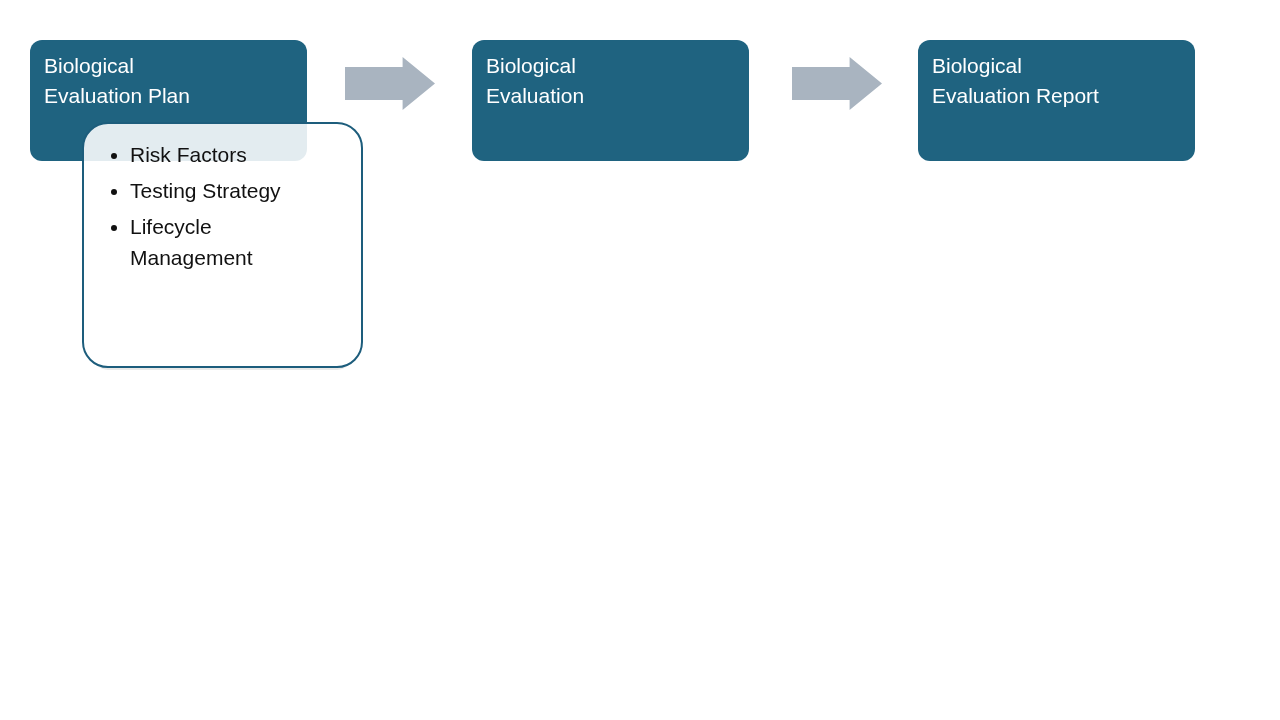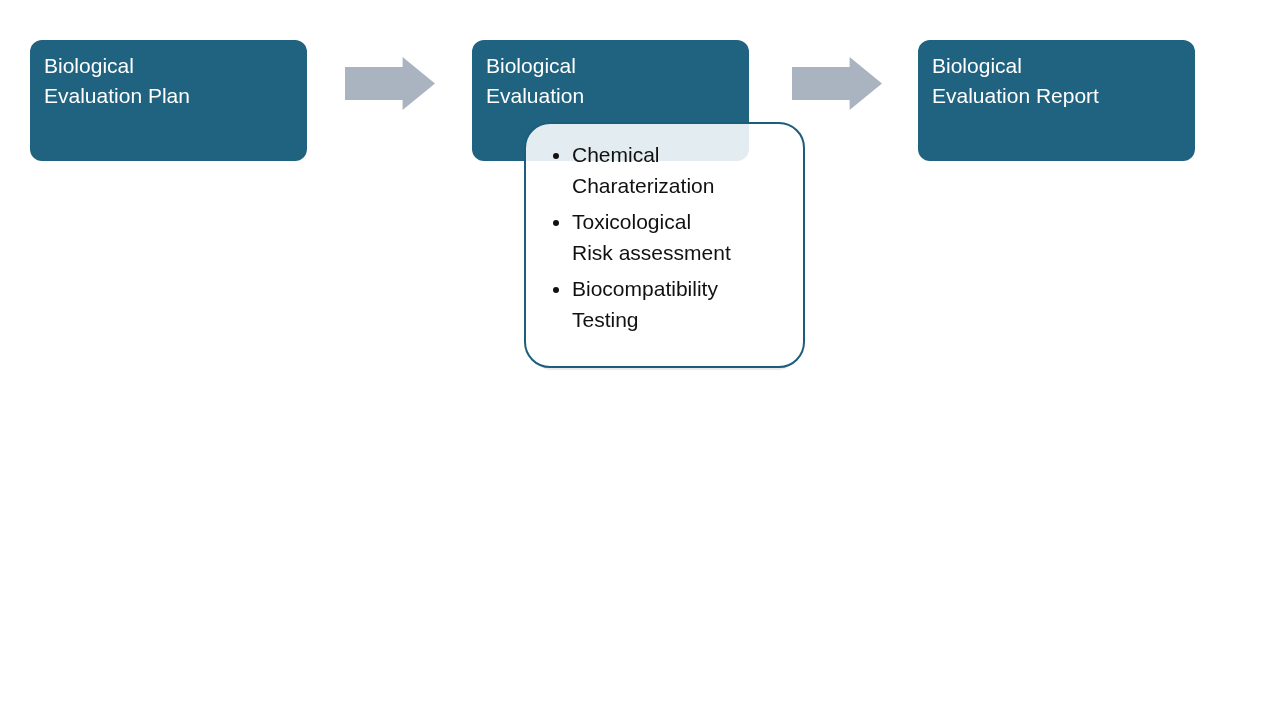--- a/index.html
+++ b/index.html
@@ -76,38 +76,36 @@
 </head>
 <body>
 
 <div class="slide">
 
   <div class="stage stage-1">
     <div class="stage-header">
       <div class="stage-title">Biological
 Evaluation Plan</div>
     </div>
+    <div class="stage-body">
+      <ul class="bullets">
+        <li>Risk Factors</li>
+        <li>Testing Strategy</li>
+        <li>Lifecycle
+Management</li>
+      </ul>
+    </div>
   </div>
 
   <div class="flow-arrow arrow-1"></div>
 
   <div class="stage stage-2">
     <div class="stage-header">
       <div class="stage-title">Biological
 Evaluation</div>
-    </div>
-    <div class="stage-body">
-      <ul class="bullets">
-        <li>Chemical
-Charaterization</li>
-        <li>Toxicological
-Risk assessment</li>
-        <li>Biocompatibility
-Testing</li>
-      </ul>
     </div>
   </div>
 
   <div class="flow-arrow arrow-2"></div>
 
   <div class="stage stage-3">
     <div class="stage-header">
       <div class="stage-title">Biological
 Evaluation Report</div>
     </div>

